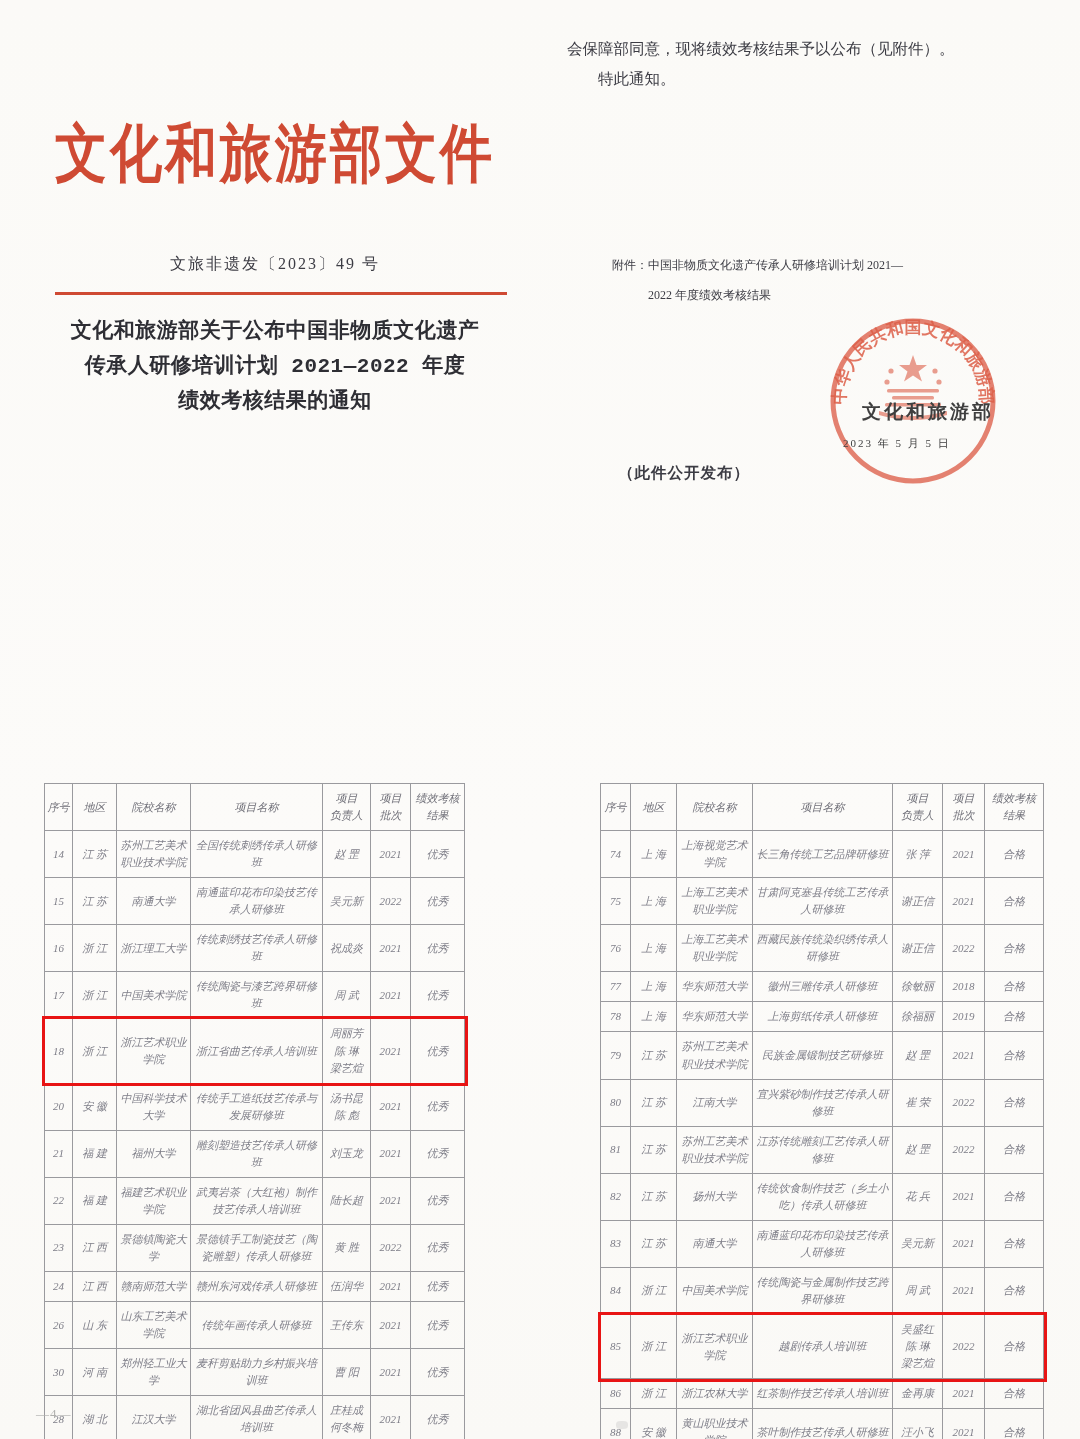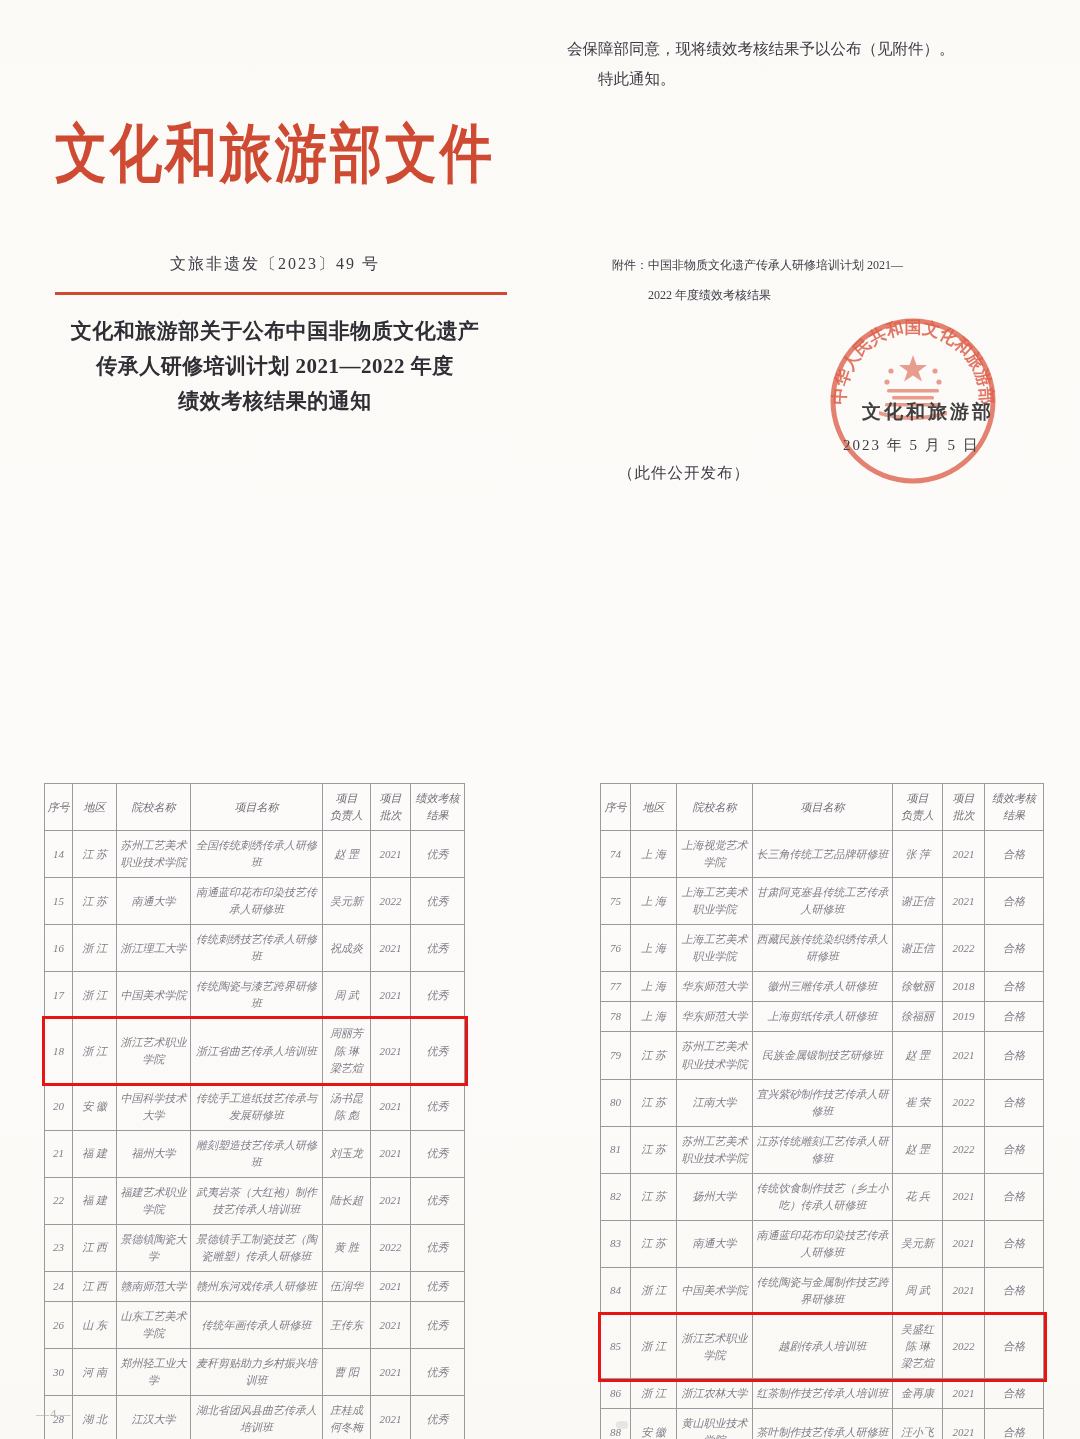--- a/index.html
+++ b/index.html
@@ -26,21 +26,21 @@
     position:absolute;left:40px;top:254px;width:470px;
     text-align:center;font-size:16px;color:#3c3c44;letter-spacing:2px;
   }
   .red-divider{
     position:absolute;left:55px;top:292px;width:452px;height:3px;
     background:#cf4a33;
   }
   .notice-title{
     position:absolute;left:30px;top:314px;width:490px;
     text-align:center;font-size:21px;font-weight:bold;color:#2e2e34;
-    line-height:35px;white-space:pre-line;letter-spacing:0.5px;
+    line-height:35px;white-space:pre-line;letter-spacing:0.5px;font-family:Liberation Mono, monospace;
   }
   .body-text{
     position:absolute;left:47px;top:441px;width:478px;
     font-size:15.5px;line-height:29.5px;color:#3c3c44;
     text-align:justify;
   }
   .body-text p{margin:0;}
   .body-text p.indent{text-indent:2em;}
   
   .body-text-right{
@@ -55,25 +55,25 @@
   }
   .attachment .att-label{flex:0 0 auto;}
   .attachment .att-text{white-space:pre-line;}
   .seal{position:absolute;left:822px;top:310px;width:182px;height:182px;}
   .seal-org{
     position:absolute;left:862px;top:399px;width:200px;
     font-size:19px;color:#3f3f3f;letter-spacing:3px;font-weight:bold;
   }
   .seal-date{
     position:absolute;left:843px;top:436px;width:220px;
-    font-size:15px;color:#3f3f3f;letter-spacing:2px;
+    font-size:11px;color:#3f3f3f;letter-spacing:2px;
   }
   .public-note{
     position:absolute;left:618px;top:463px;
-    font-size:15.5px;color:#3c3c44;letter-spacing:1px;
+    font-size:15.5px;color:#3c3c44;letter-spacing:1px;font-weight:bold;
   }
   
   .tbl{
     position:absolute;
     border-collapse:collapse;table-layout:fixed;
     font-size:11px;color:#7e7e88;background:transparent;font-style:italic;
   }
   .tbl-left{left:44px;top:783px;width:420px;}
   .tbl-right{left:600px;top:783px;width:443px;}
   .tbl th,.tbl td{

